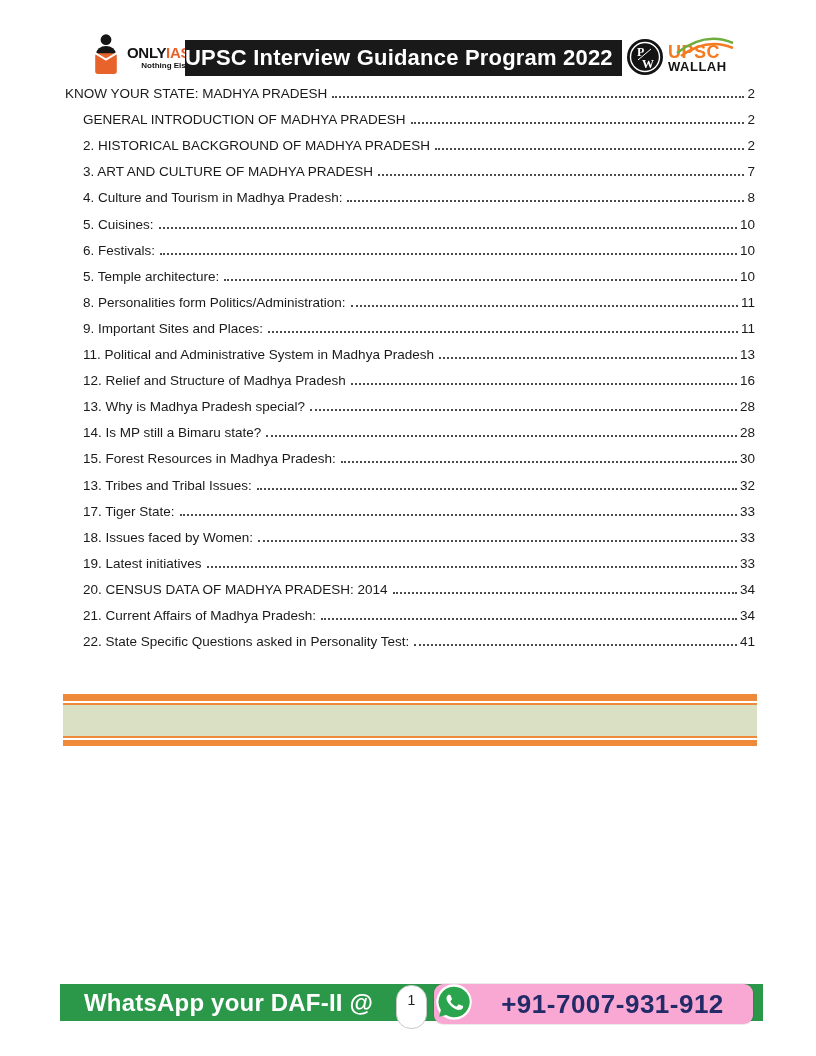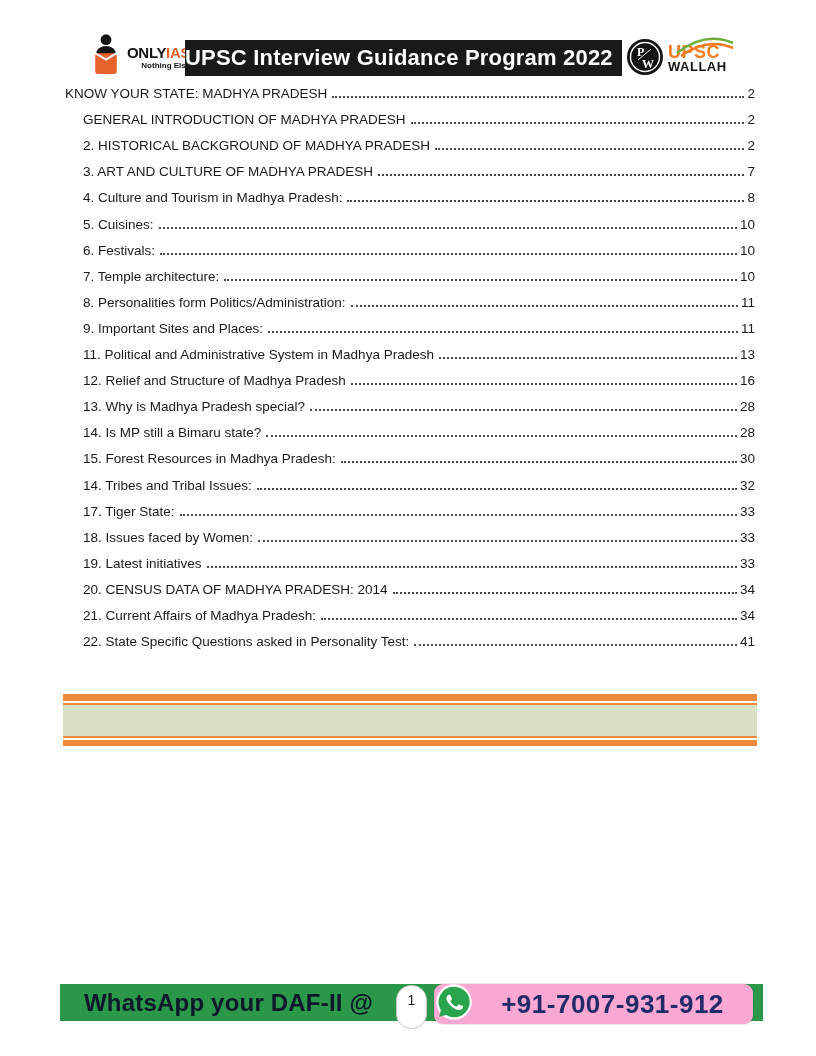--- a/index.html
+++ b/index.html
@@ -74,21 +74,21 @@
   .stripe-sage { height: 31px; background: var(--sage-band, #d9e0c3); }
 
   
   .banner {
     position: absolute; left: 60px; top: 984px;
     width: 703px; height: 37px;
     background: var(--banner-green, #2a9749);
   }
   .banner-text {
     position: absolute; left: 24px; top: 50%; transform: translateY(-50%);
-    color: #0f172a; font-weight: 700; font-size: 24px; letter-spacing: 0.2px;
+    color: #ffffff; font-weight: 700; font-size: 24px; letter-spacing: 0.2px;
     white-space: nowrap;
   }
   .page-bubble {
     position: absolute; left: 336px; top: 1px;
     width: 31px; height: 44px;
     background: #ffffff;
     border: 1px solid #c9c9c9;
     border-radius: 15px;
     display: flex; justify-content: center;
     font-size: 14px; color: #222; padding-top: 6px;
@@ -184,21 +184,21 @@
     <span class="toc-label">5. Cuisines:</span>
     <span class="toc-dots"></span>
     <span class="toc-page">10</span>
   </div>
     <div class="toc-row lvl1">
     <span class="toc-label">6. Festivals:</span>
     <span class="toc-dots"></span>
     <span class="toc-page">10</span>
   </div>
     <div class="toc-row lvl1">
-    <span class="toc-label">7. Temple architecture:</span>
+    <span class="toc-label">5. Temple architecture:</span>
     <span class="toc-dots"></span>
     <span class="toc-page">10</span>
   </div>
     <div class="toc-row lvl1">
     <span class="toc-label">8. Personalities form Politics/Administration:</span>
     <span class="toc-dots"></span>
     <span class="toc-page">11</span>
   </div>
     <div class="toc-row lvl1">
     <span class="toc-label">9. Important Sites and Places:</span>
@@ -224,21 +224,21 @@
     <span class="toc-label">14. Is MP still a Bimaru state?</span>
     <span class="toc-dots"></span>
     <span class="toc-page">28</span>
   </div>
     <div class="toc-row lvl1">
     <span class="toc-label">15. Forest Resources in Madhya Pradesh:</span>
     <span class="toc-dots"></span>
     <span class="toc-page">30</span>
   </div>
     <div class="toc-row lvl1">
-    <span class="toc-label">14. Tribes and Tribal Issues:</span>
+    <span class="toc-label">13. Tribes and Tribal Issues:</span>
     <span class="toc-dots"></span>
     <span class="toc-page">32</span>
   </div>
     <div class="toc-row lvl1">
     <span class="toc-label">17. Tiger State:</span>
     <span class="toc-dots"></span>
     <span class="toc-page">33</span>
   </div>
     <div class="toc-row lvl1">
     <span class="toc-label">18. Issues faced by Women:</span>

